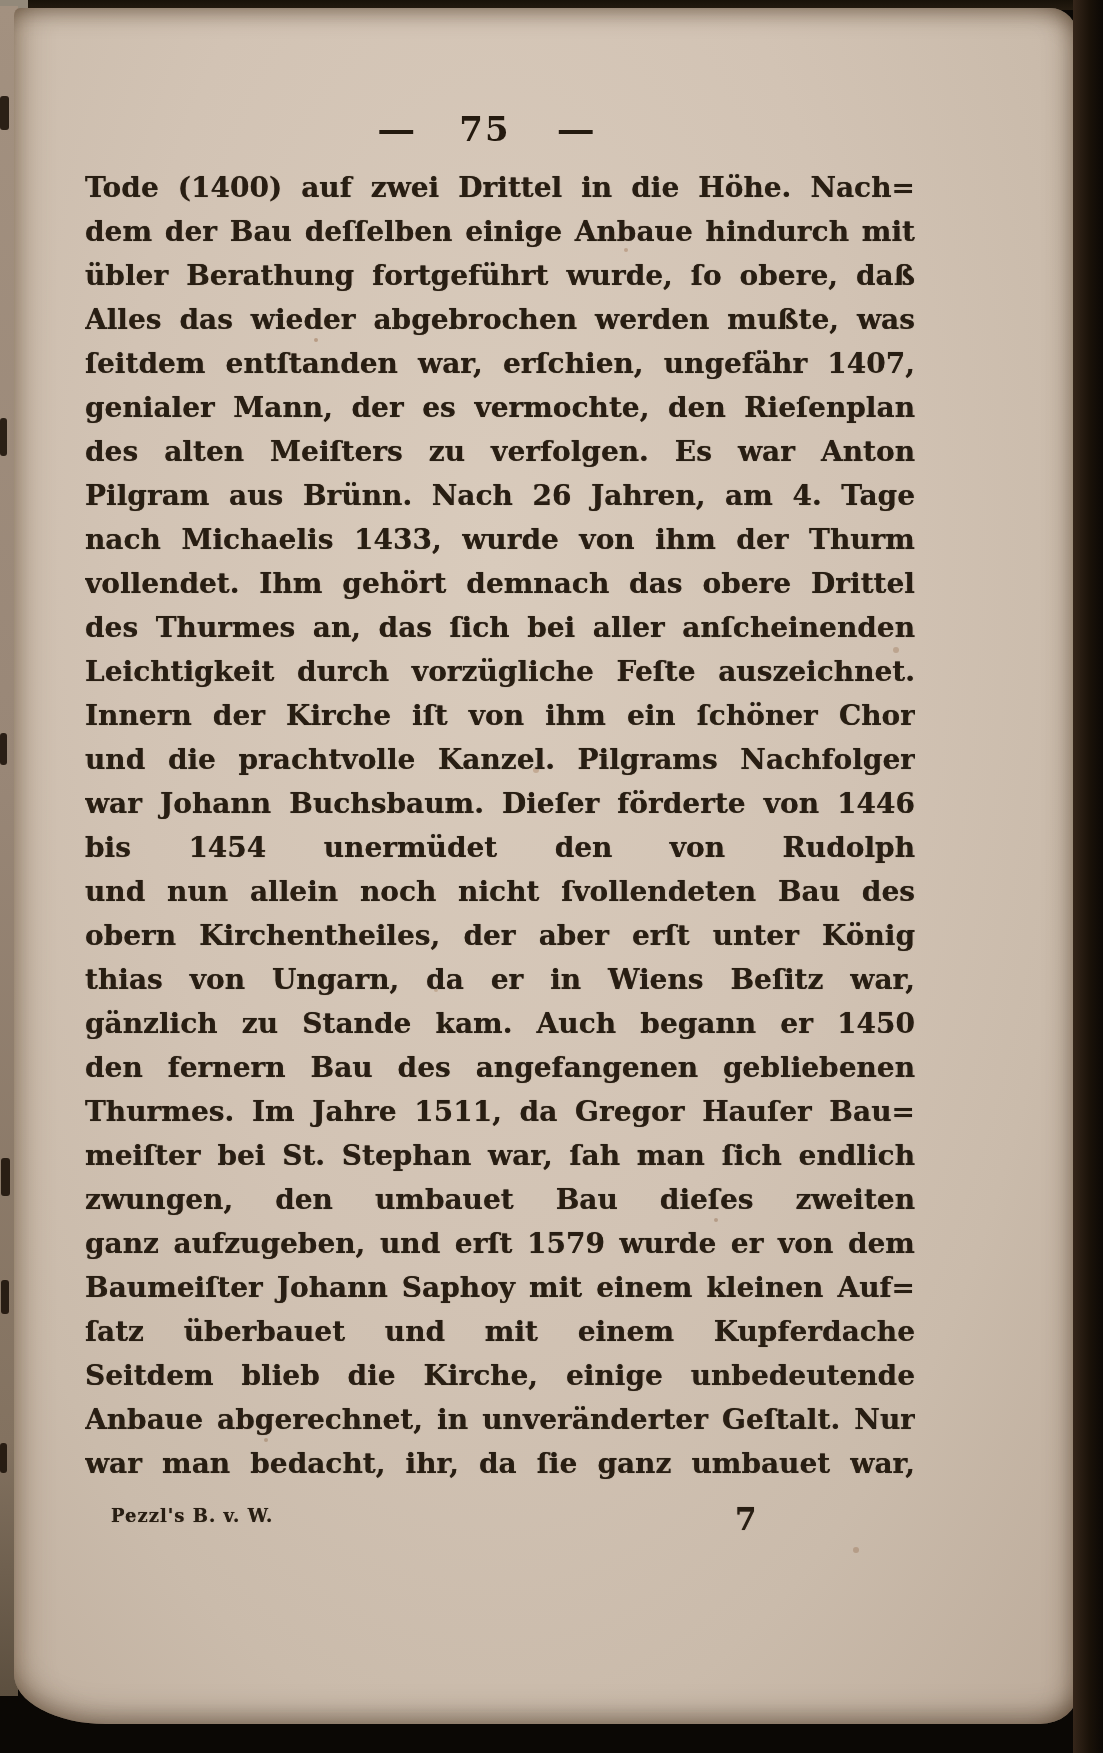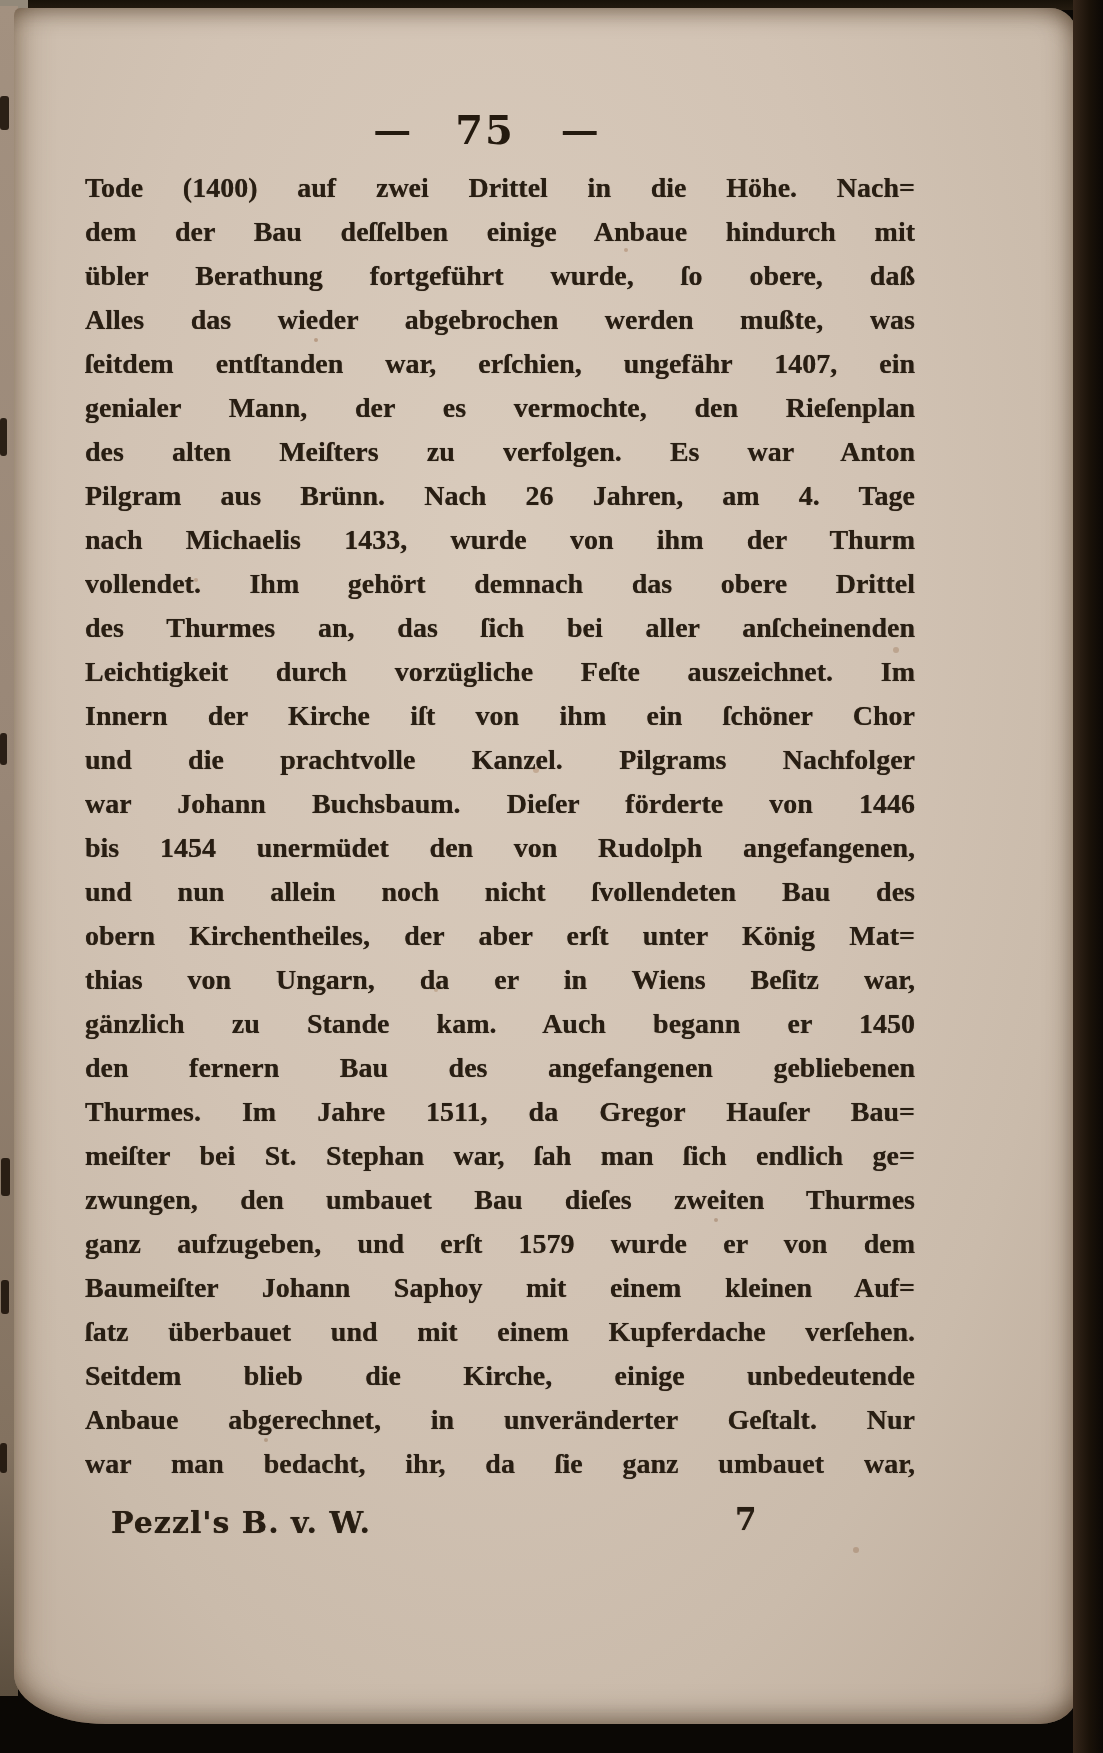--- a/index.html
+++ b/index.html
@@ -68,40 +68,39 @@
   .t5 { left: 1px; top: 1280px; width: 8px; height: 34px; }
   .t6 { left: 0; top: 1443px; width: 7px; height: 30px; }
 
   .header {
     position: absolute; left: 71px; top: 98px; width: 830px;
     display: flex; justify-content: center; align-items: center; gap: 46px;
     padding-right: 30px;
     font-weight: bold; color: #241a0f;
   }
   .header .dash { font-size: 38px; letter-spacing: -2px; transform: scaleY(.9); }
-  .header .pagenum { font-size: 40px; letter-spacing: 2px; }
+  .header .pagenum { font-size: 34px; letter-spacing: 2px; }
 
   .body-text {
     position: absolute; left: 71px; top: 158px; width: 830px;
     font-size: 28px; font-weight: bold; color: #281e13;
     text-shadow: 0 0 0.7px rgba(45,32,18,.75);
-    font-family: Liberation Serif, serif;
   }
   .line {
     height: 44px; line-height: 44px; overflow: hidden;
     text-align: justify; text-align-last: justify;
     white-space: normal; word-spacing: 2px;
   }
   .footer {
     position: absolute; left: 71px; top: 1497px; width: 830px; height: 50px;
     font-weight: bold; color: #281e13;
   }
   .footer .signature {
     position: absolute; left: 26px; top: 0;
-    font-size: 30px; letter-spacing: 1px;
+    font-size: 18px; letter-spacing: 1px;
     text-shadow: 0 0 0.7px rgba(45,32,18,.75);
     text-align: right;
   }
   .footer .sheetnum {
     position: absolute; left: 650px; top: -4px; font-size: 31px;
     text-shadow: 0 0 0.7px rgba(45,32,18,.75);
   }
 </style>
 </head>
 <body>

